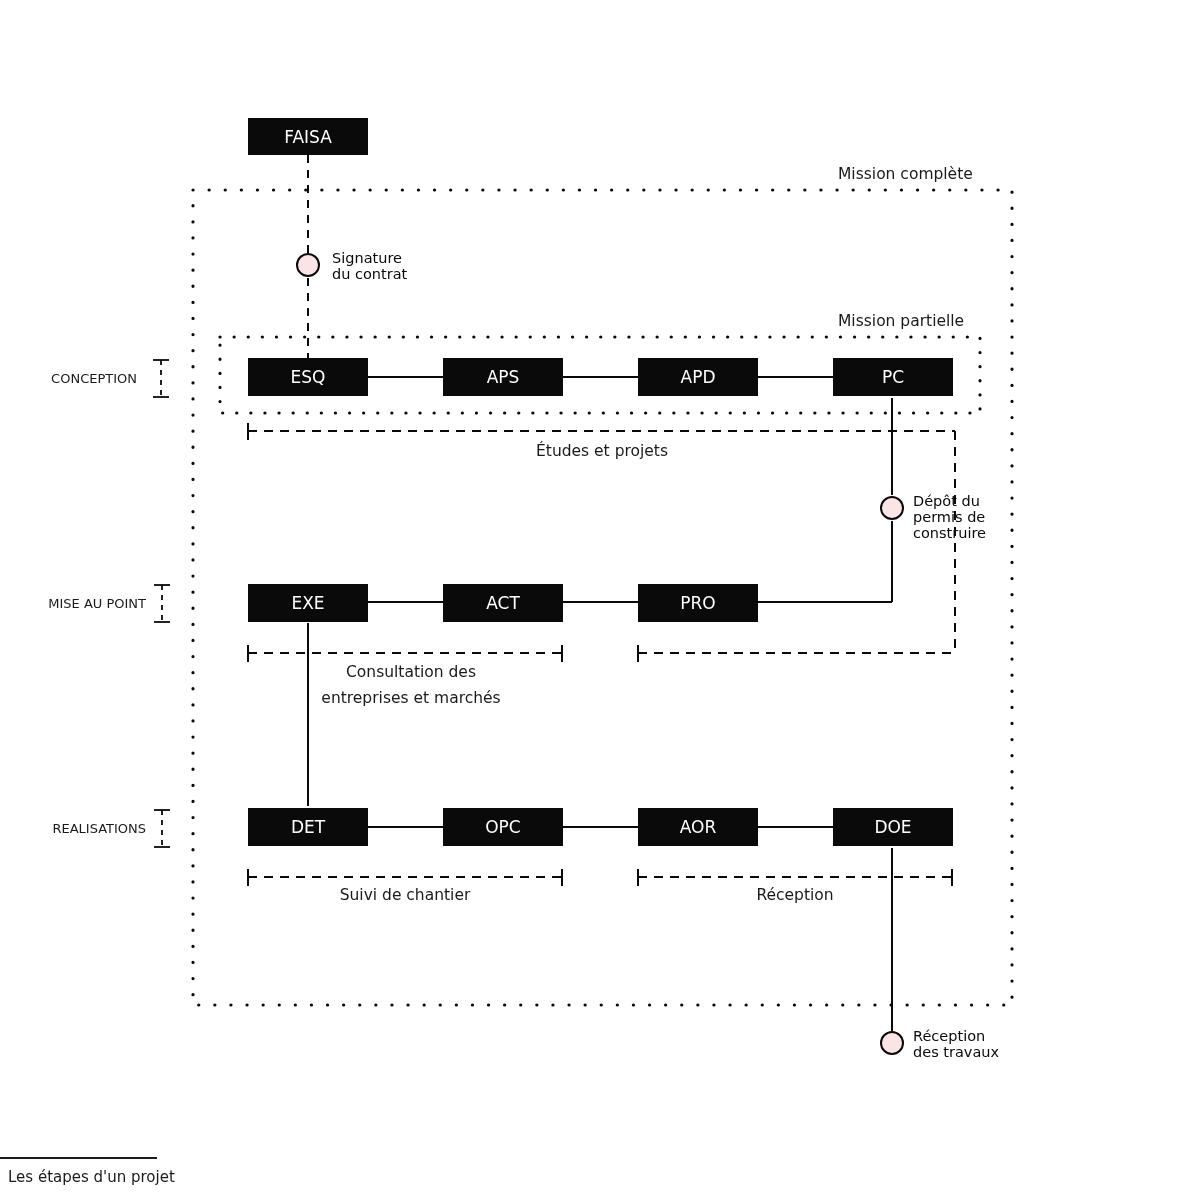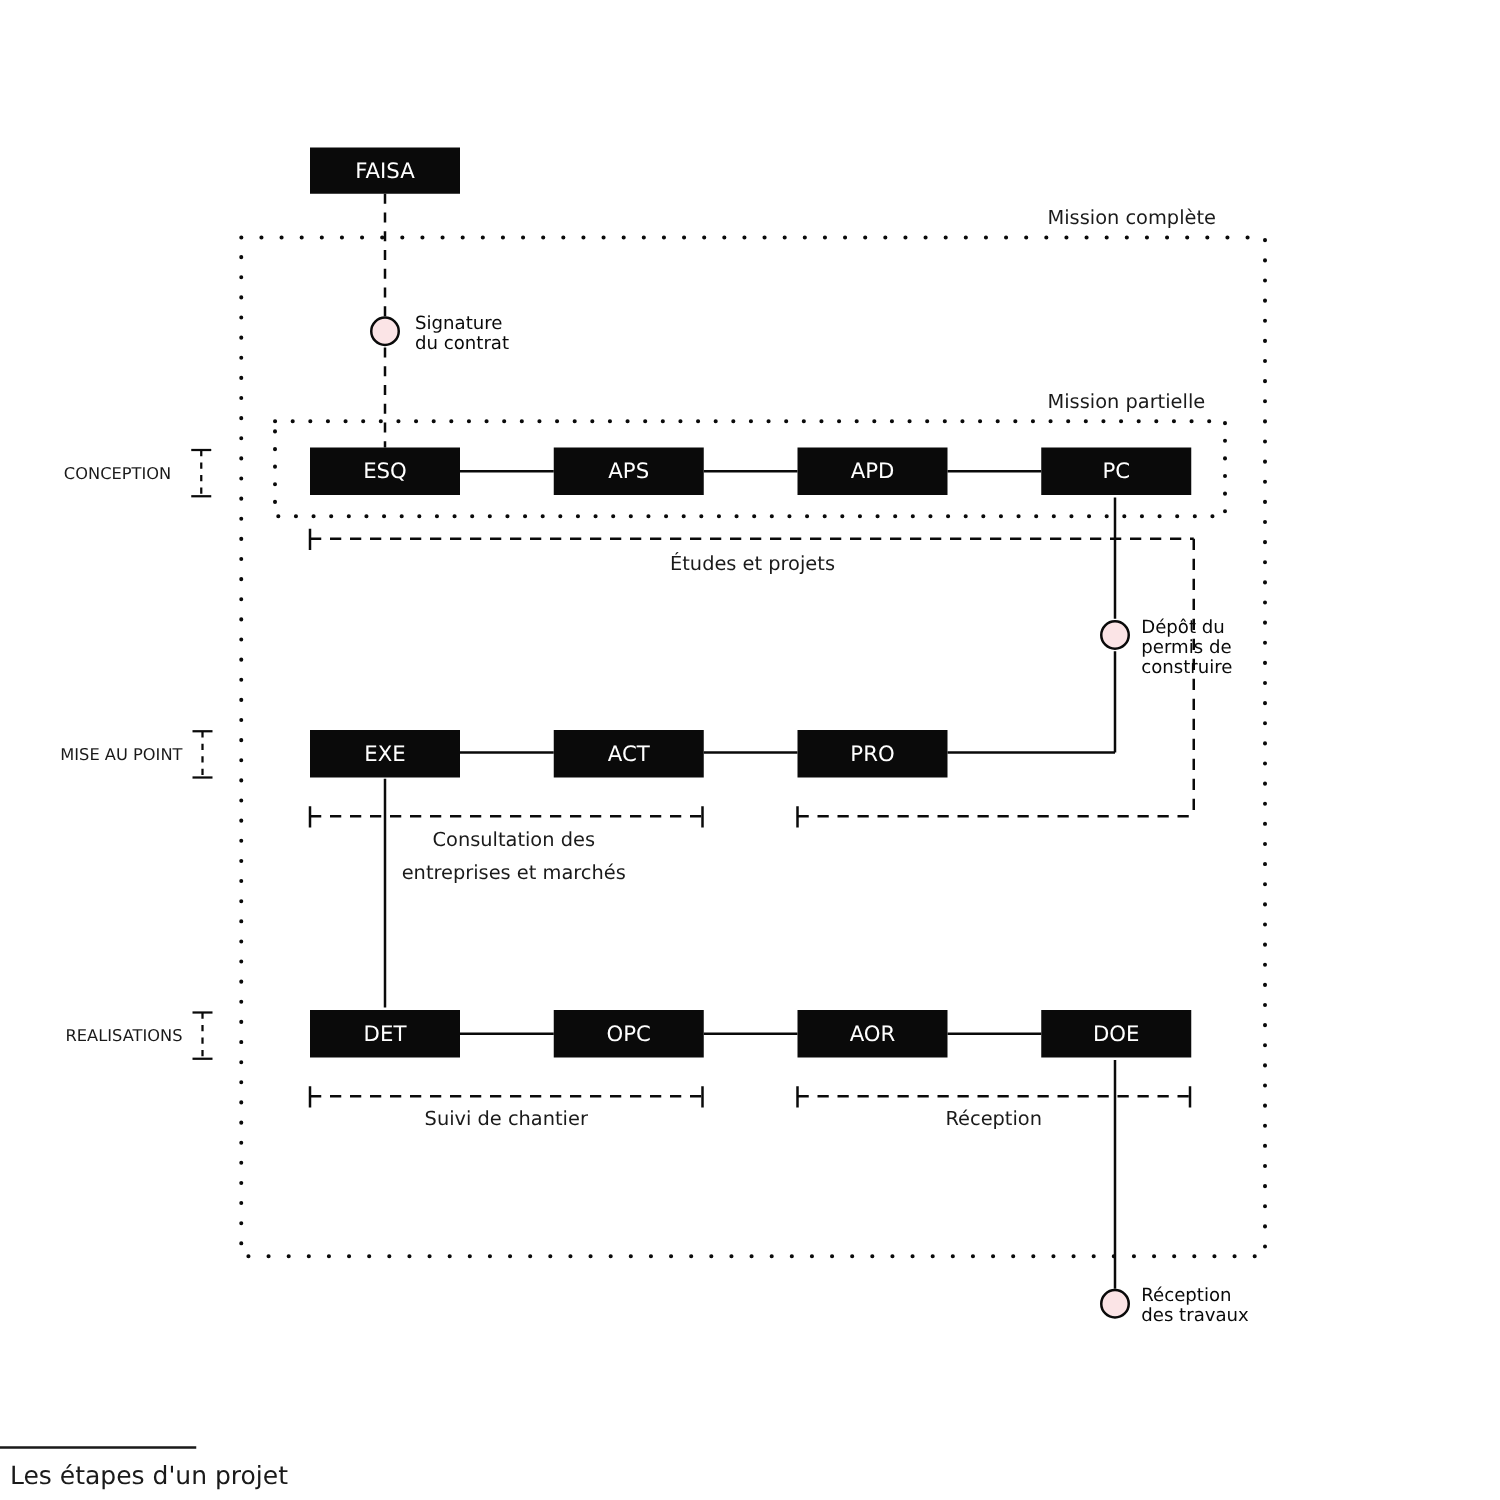--- a/index.html
+++ b/index.html
@@ -116,21 +116,21 @@
     top: 1157px;
     width: 157px;
     height: 2px;
     background: #1a1a1a;
   }
   .caption-text {
     position: absolute;
     left: 8px;
     top: 1168px;
     font-family: "DejaVu Sans", "Liberation Sans", sans-serif;
-    font-size: 20px;
+    font-size: 15px;
     color: #1a1a1a;
     white-space: nowrap;
   }
 </style>
 </head>
 <body>
 
 <div id="stage">
 
   <svg class="diagram" viewBox="0 0 1200 1200">

